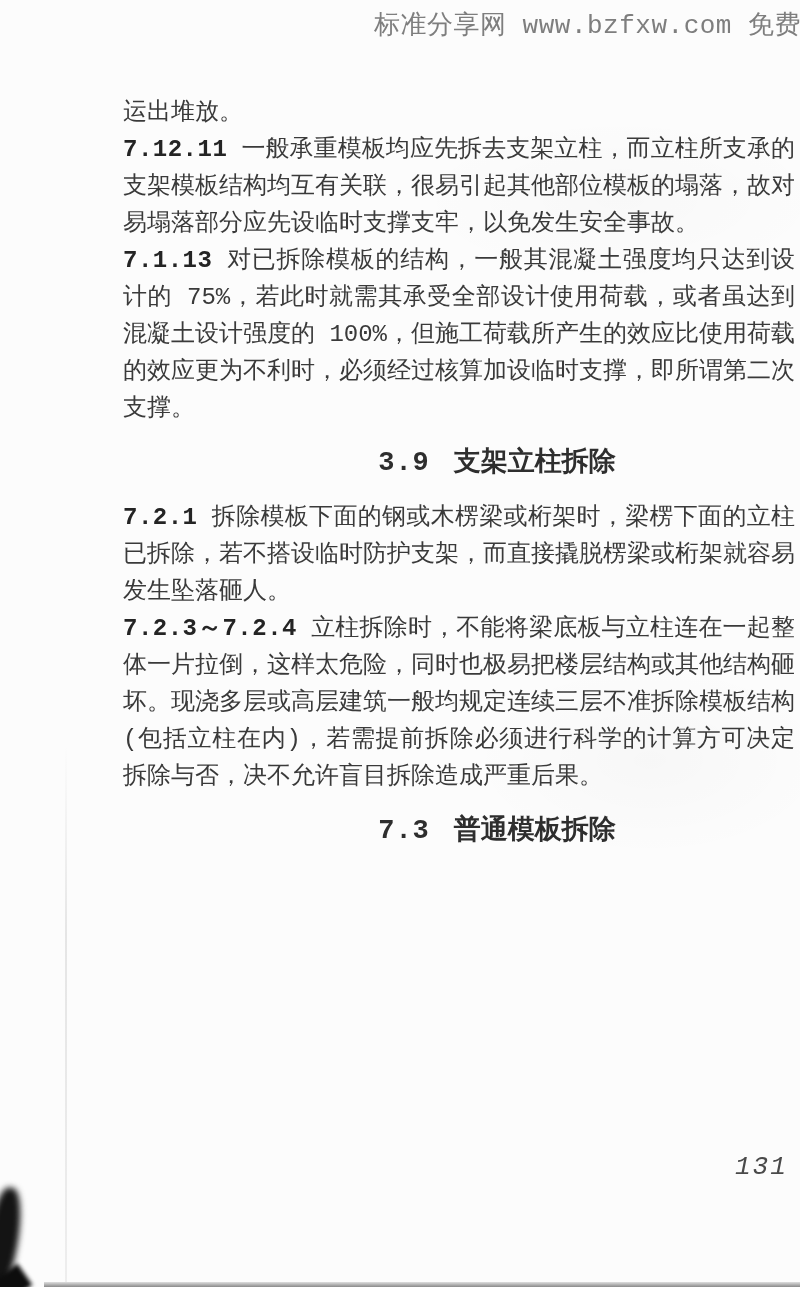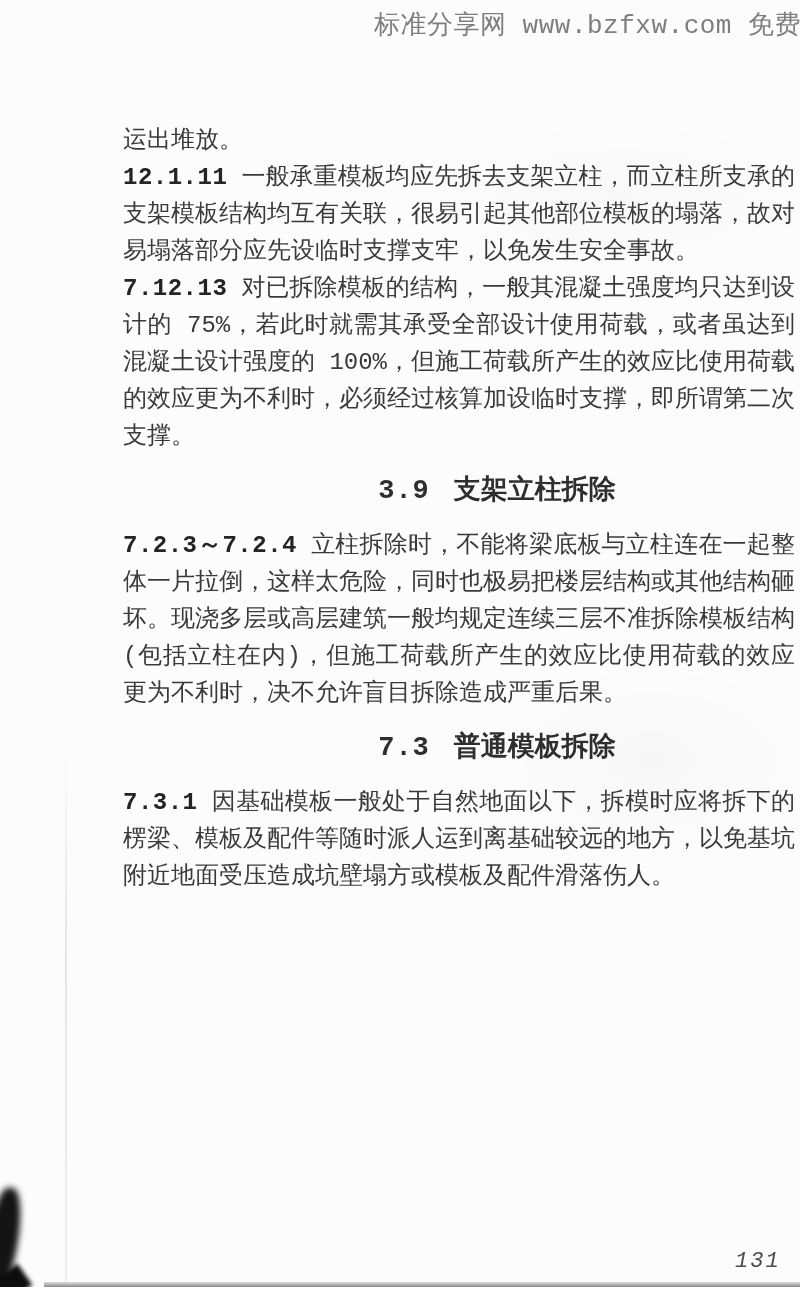--- a/index.html
+++ b/index.html
@@ -25,21 +25,20 @@
   }
   .body-text {
     position: absolute;
     left: 123px;
     top: 94px;
     width: 672px;
     font-size: 24px;
     line-height: 37px;
     color: #3a3a3a;
     text-align: justify;
-    margin-top: 28px;
   }
   .body-text p { margin: 0; }
   .num {
     font-weight: bold;
     color: #242424;
     margin-right: 14px;
     letter-spacing: 0.5px;
     white-space: nowrap;
   }
   .heading {
@@ -47,24 +46,24 @@
     font-weight: bold;
     text-align: center;
     margin: 18px 0 17px 0;
     color: #2e2e2e;
     transform: translateX(38px);
   }
   .hnum { margin-right: 24px; letter-spacing: 1px; }
   .indent { text-indent: 2em; }
   .page-number {
     position: absolute;
-    top: 1249px;
+    top: 1152px;
     left: 735px;
     font-style: italic;
-    font-size: 22px;
+    font-size: 26px;
     color: #4a4a4a;
     letter-spacing: 2px;
   }
   .crease {
     position: absolute;
     left: 65px;
     top: 745px;
     bottom: 0;
     width: 2px;
     background: linear-gradient(to bottom,
@@ -106,34 +105,34 @@
 <body>
 
 <div class="page">
 
   <div class="watermark">标准分享网 www.bzfxw.com 免费下载</div>
 
   <main class="body-text">
 
     <p>运出堆放。</p>
 
-    <p><span class="num">12.1.11</span><span>一般承重模板均应先拆去支架立柱，而立柱所支承的支架模板结构均互有关联，很易引起其他部位模板的塌落，故对易塌落部分应先设临时支撑支牢，以免发生安全事故。</span></p>
+    <p><span class="num">7.12.11</span><span>一般承重模板均应先拆去支架立柱，而立柱所支承的支架模板结构均互有关联，很易引起其他部位模板的塌落，故对易塌落部分应先设临时支撑支牢，以免发生安全事故。</span></p>
 
-    <p><span class="num">7.12.13</span><span>对已拆除模板的结构，一般其混凝土强度均只达到设计的 75%，若此时就需其承受全部设计使用荷载，或者虽达到混凝土设计强度的 100%，但施工荷载所产生的效应比使用荷载的效应更为不利时，必须经过核算加设临时支撑，即所谓第二次支撑。</span></p>
+    <p><span class="num">7.1.13</span><span>对已拆除模板的结构，一般其混凝土强度均只达到设计的 75%，若此时就需其承受全部设计使用荷载，或者虽达到混凝土设计强度的 100%，但施工荷载所产生的效应比使用荷载的效应更为不利时，必须经过核算加设临时支撑，即所谓第二次支撑。</span></p>
 
 
     <h2 class="heading"><span class="hnum">3.9</span><span>支架立柱拆除</span></h2>
 
+    <p><span class="num">7.2.1</span><span>拆除模板下面的钢或木楞梁或桁架时，梁楞下面的立柱已拆除，若不搭设临时防护支架，而直接撬脱楞梁或桁架就容易发生坠落砸人。</span></p>
 
-    <p><span class="num">7.2.3～7.2.4</span><span>立柱拆除时，不能将梁底板与立柱连在一起整体一片拉倒，这样太危险，同时也极易把楼层结构或其他结构砸坏。现浇多层或高层建筑一般均规定连续三层不准拆除模板结构(包括立柱在内)，但施工荷载所产生的效应比使用荷载的效应更为不利时，决不允许盲目拆除造成严重后果。</span></p>
+    <p><span class="num">7.2.3～7.2.4</span><span>立柱拆除时，不能将梁底板与立柱连在一起整体一片拉倒，这样太危险，同时也极易把楼层结构或其他结构砸坏。现浇多层或高层建筑一般均规定连续三层不准拆除模板结构(包括立柱在内)，若需提前拆除必须进行科学的计算方可决定拆除与否，决不允许盲目拆除造成严重后果。</span></p>
 
 
     <h2 class="heading"><span class="hnum">7.3</span><span>普通模板拆除</span></h2>
 
-    <p><span class="num">7.3.1</span><span>因基础模板一般处于自然地面以下，拆模时应将拆下的楞梁、模板及配件等随时派人运到离基础较远的地方，以免基坑附近地面受压造成坑壁塌方或模板及配件滑落伤人。</span></p>
 
 
   </main>
 
   <div class="page-number">131</div>
 
   <div class="crease"></div>
   <div class="bottom-band"></div>
   <div class="corner-smudge"></div>
   <div class="corner-wedge"></div>

